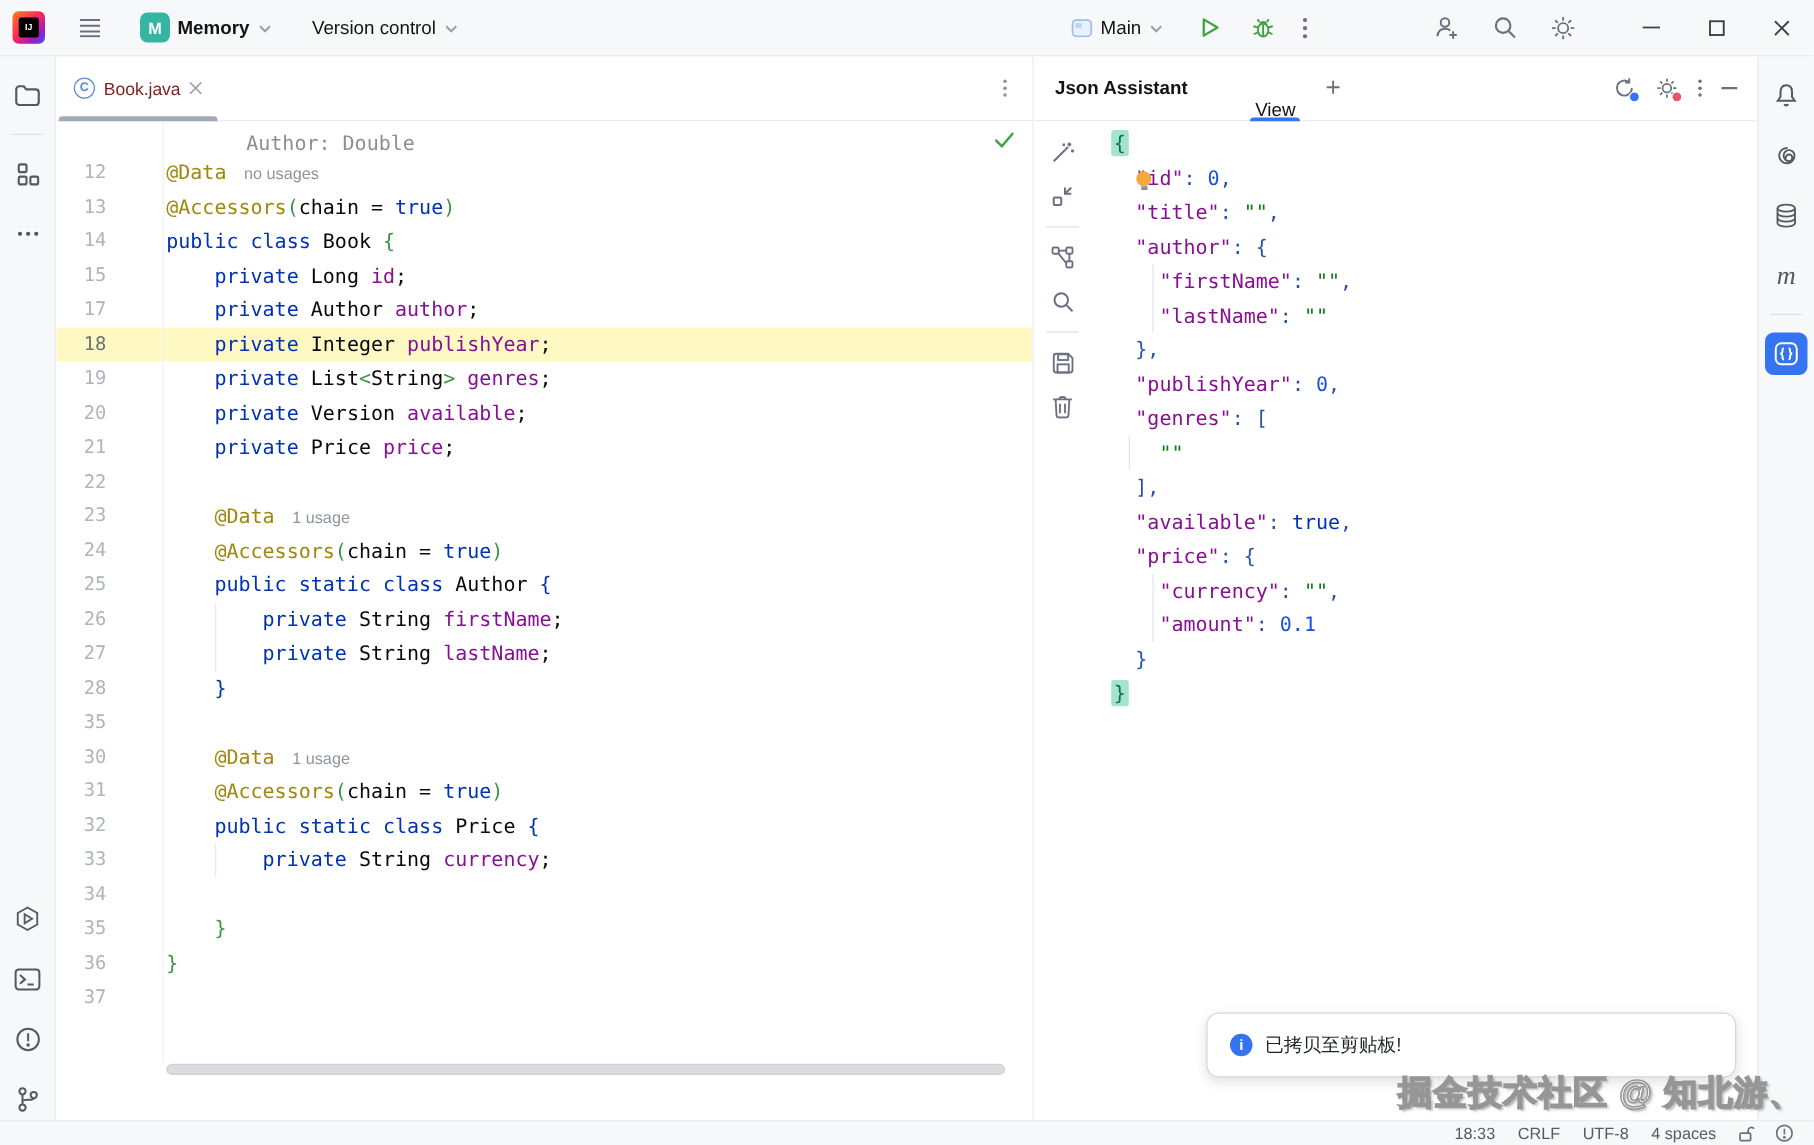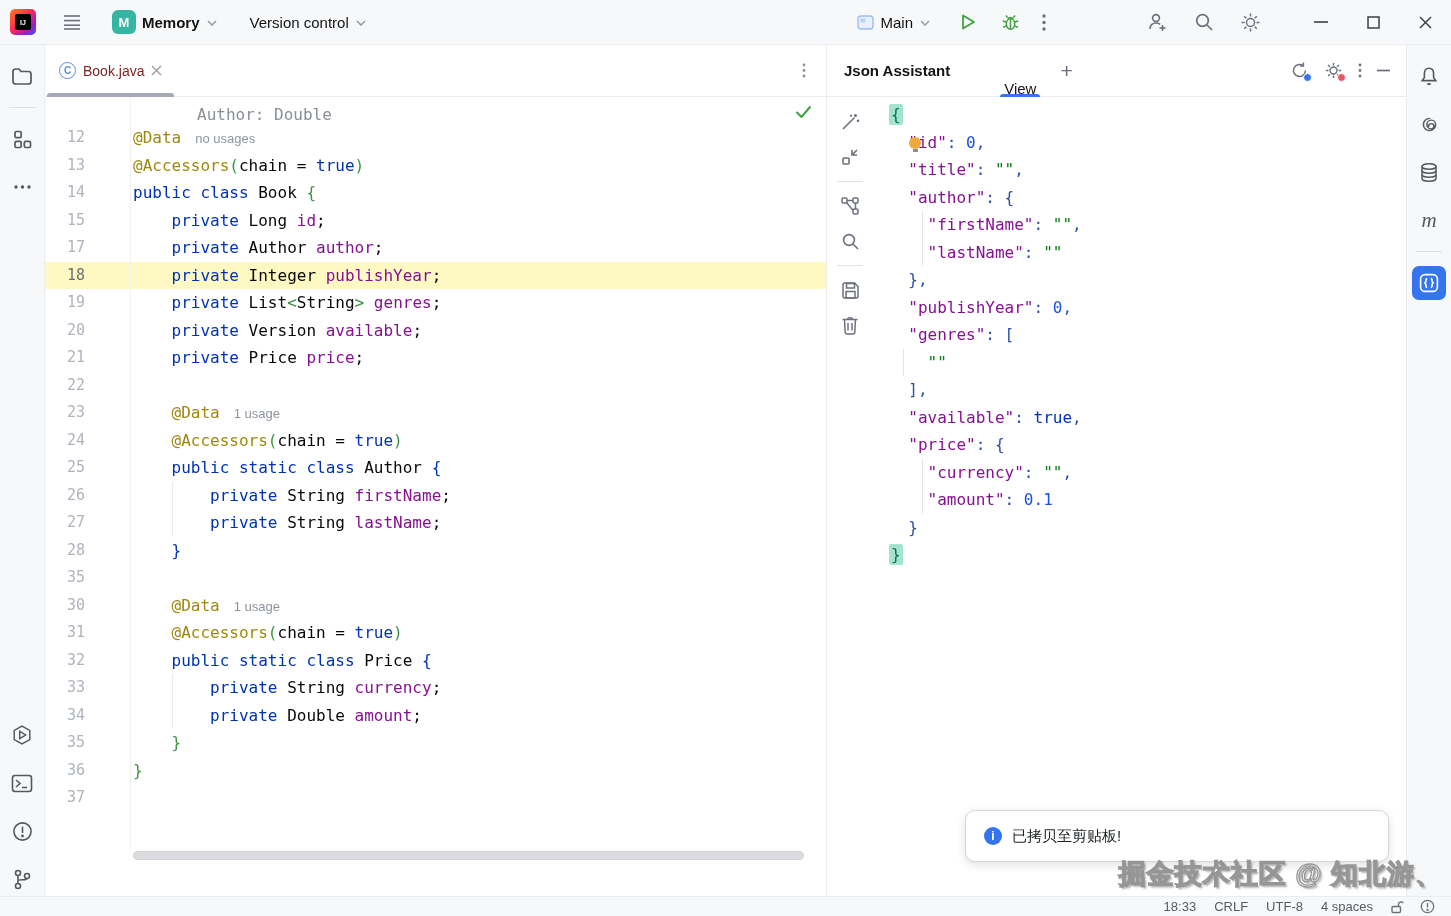--- a/index.html
+++ b/index.html
@@ -347,21 +347,21 @@
         <div class="erow"><span class="lnum">24</span><span class="lcode"><span class="tk-pln">    </span><span class="tk-ann">@Accessors</span><span class="tk-grn">(</span><span class="tk-pln">chain = </span><span class="tk-kw">true</span><span class="tk-grn">)</span></span></div>
         <div class="erow"><span class="lnum">25</span><span class="lcode"><span class="tk-pln">    </span><span class="tk-kw">public static class </span><span class="tk-pln">Author </span><span class="tk-kw">{</span></span></div>
         <div class="erow"><span class="lnum">26</span><span class="lcode"><i class="iguide" style="left: 39px;"></i><span class="tk-pln">        </span><span class="tk-kw">private</span><span class="tk-pln"> String </span><span class="tk-fld">firstName</span><span class="tk-pln">;</span></span></div>
         <div class="erow"><span class="lnum">27</span><span class="lcode"><i class="iguide" style="left: 39px;"></i><span class="tk-pln">        </span><span class="tk-kw">private</span><span class="tk-pln"> String </span><span class="tk-fld">lastName</span><span class="tk-pln">;</span></span></div>
         <div class="erow"><span class="lnum">28</span><span class="lcode"><span class="tk-pln">    </span><span class="tk-kw">}</span></span></div>
         <div class="erow"><span class="lnum">35</span><span class="lcode"></span></div>
         <div class="erow"><span class="lnum">30</span><span class="lcode"><span class="tk-pln">    </span><span class="tk-ann">@Data</span><span class="inlay">1 usage</span></span></div>
         <div class="erow"><span class="lnum">31</span><span class="lcode"><span class="tk-pln">    </span><span class="tk-ann">@Accessors</span><span class="tk-grn">(</span><span class="tk-pln">chain = </span><span class="tk-kw">true</span><span class="tk-grn">)</span></span></div>
         <div class="erow"><span class="lnum">32</span><span class="lcode"><span class="tk-pln">    </span><span class="tk-kw">public static class </span><span class="tk-pln">Price </span><span class="tk-kw">{</span></span></div>
         <div class="erow"><span class="lnum">33</span><span class="lcode"><i class="iguide" style="left: 39px;"></i><span class="tk-pln">        </span><span class="tk-kw">private</span><span class="tk-pln"> String </span><span class="tk-fld">currency</span><span class="tk-pln">;</span></span></div>
-        <div class="erow"><span class="lnum">34</span><span class="lcode"><i class="iguide" style="left: 39px;"></i><span class="tk-pln">        </span><span class="tk-kw">private</span><span class="tk-pln"> Double </span><span class="tk-fld">amount</span><span class="tk-pln">;</span></span></div>
+        <div class="erow"><span class="lnum">34</span></div>
         <div class="erow"><span class="lnum">35</span><span class="lcode"><span class="tk-pln">    </span><span class="tk-grn">}</span></span></div>
         <div class="erow"><span class="lnum">36</span><span class="lcode"><span class="tk-grn">}</span></span></div>
         <div class="erow"><span class="lnum">37</span><span class="lcode"></span></div>
       </div>
     <span id="insp-check" class="ico">
       <svg width="17" height="14" viewBox="0 0 17 14">
           <polyline points="2,7.5 6.5,12 15,2" fill="none" stroke="#43a047" stroke-width="2" stroke-linecap="round" stroke-linejoin="round"></polyline>
         </svg>
     </span>
     <div id="h-scroll"></div>

